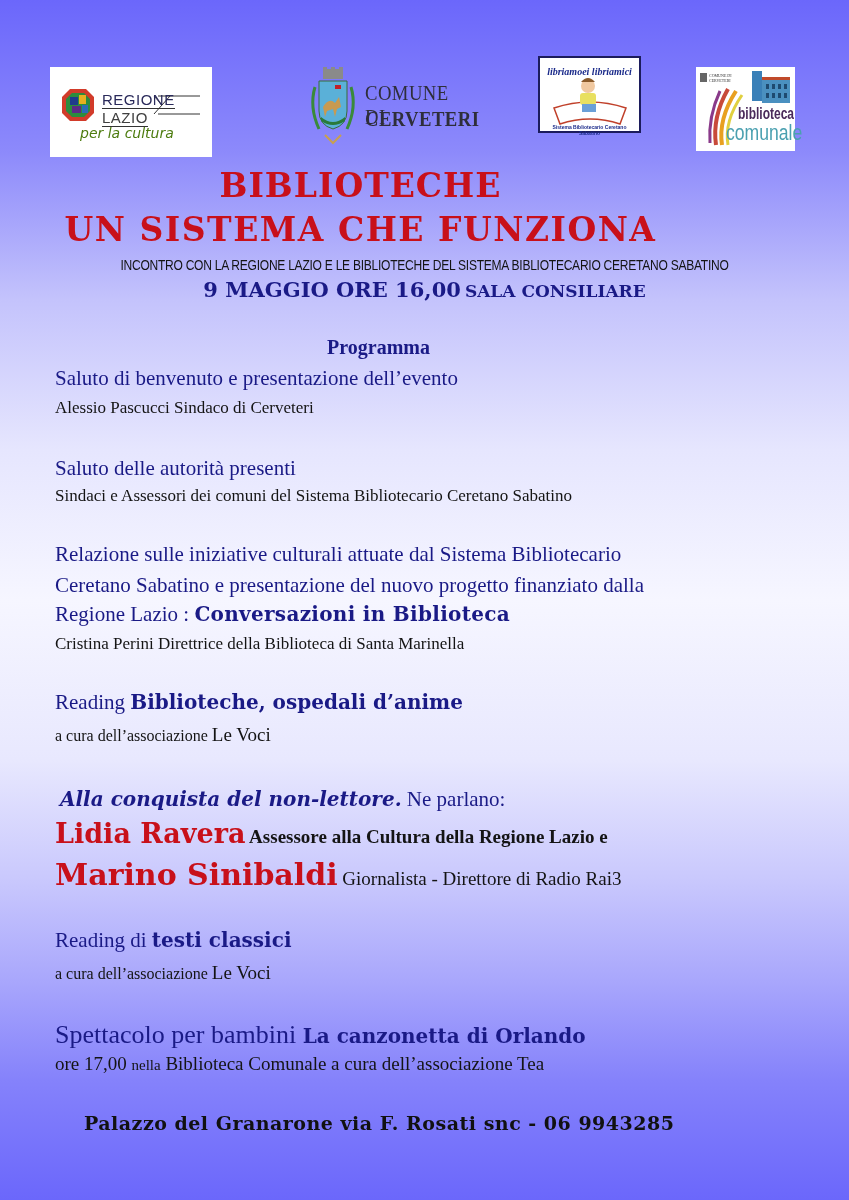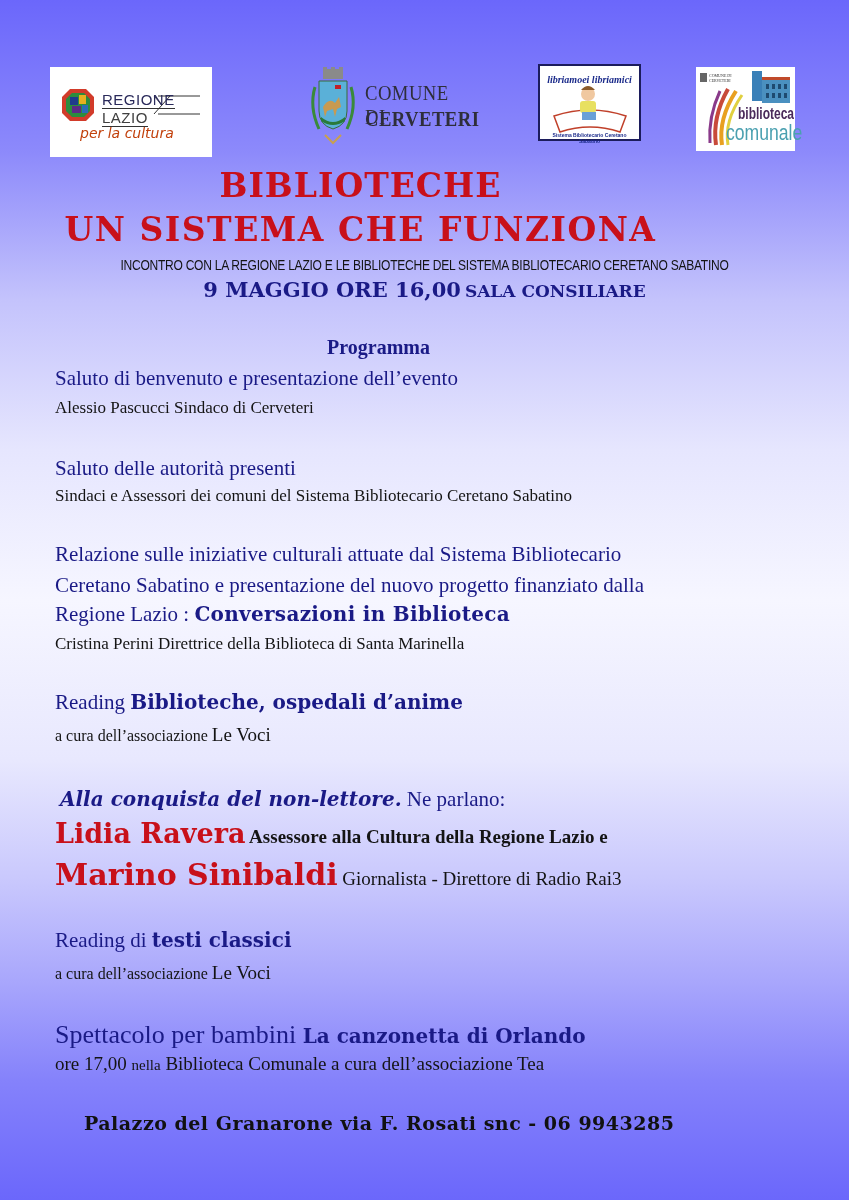--- a/index.html
+++ b/index.html
@@ -14,21 +14,21 @@
   .abs { position: absolute; }
   .logo-box { background: #fff; }
   .navy { color: #1a1a86; }
   .dark { color: #141414; }
   .red { color: #c8101a; }
   .heavy { font-family: "DejaVu Serif", serif; font-weight: bold; }
 
   
   #logo-regione { left: 50px; top: 67px; width: 162px; height: 90px; }
   #logo-comune { left: 305px; top: 65px; width: 170px; height: 85px; }
-  #logo-librimoei { left: 538px; top: 64px; width: 103px; height: 77px; border: 2px solid #1c1c5c; box-sizing: border-box; }
+  #logo-librimoei { left: 538px; top: 56px; width: 103px; height: 77px; border: 2px solid #1c1c5c; box-sizing: border-box; }
   #logo-biblioteca { left: 696px; top: 67px; width: 99px; height: 84px; }
 
   .title-line {
     left: 0; width: 721px; text-align: center; letter-spacing: 1px;
     font-family: "DejaVu Serif", serif; font-weight: bold;
   }
   .prog { left: 55px; white-space: nowrap; }
 </style>
 </head>
 <body>
@@ -41,21 +41,21 @@
     <rect x="29" y="28" width="7" height="9" fill="#e8b020"></rect>
     <rect x="22" y="39" width="9" height="7" fill="#5b2a86"></rect>
     <rect x="32" y="38" width="6" height="8" fill="#2a6cb8"></rect>
     <line x1="108" y1="29" x2="150" y2="29" stroke="#333" stroke-width="1"></line>
     <line x1="108" y1="47" x2="150" y2="47" stroke="#333" stroke-width="1"></line>
     <polyline points="104,29 112,38 120,29" fill="none" stroke="#333" stroke-width="1"></polyline>
     <polyline points="104,47 112,38" fill="none" stroke="#333" stroke-width="1"></polyline>
   </svg>
   <div class="abs" style="left:52px;top:25px;font:15px 'Liberation Sans',sans-serif;color:#2a2a5a;letter-spacing:0.5px;border-bottom:1px solid #333;line-height:16px;">REGIONE</div>
   <div class="abs" style="left:52px;top:43px;font:15px 'Liberation Sans',sans-serif;color:#404040;letter-spacing:0.5px;border-bottom:1px solid #333;line-height:16px;">LAZIO</div>
-  <div class="abs" style="left:30px;top:58px;font:italic 14px 'DejaVu Sans',sans-serif;color:#c2410c;">per la cultura</div>
+  <div class="abs" style="left:30px;top:58px;font:italic 14px 'DejaVu Sans',sans-serif;color:#4d7c0f;">per la cultura</div>
 </div>
 
 <div id="logo-comune" class="abs">
   <svg width="52" height="82" viewBox="0 0 52 82" style="position:absolute;left:2px;top:2px;">
     <rect x="16" y="2" width="20" height="10" fill="#8a8a8a"></rect>
     <rect x="16" y="0" width="4" height="4" fill="#8a8a8a"></rect>
       <rect x="24" y="0" width="4" height="4" fill="#8a8a8a"></rect>
       <rect x="32" y="0" width="4" height="4" fill="#8a8a8a"></rect>
     <path d="M12 14 H40 V44 Q40 58 26 62 Q12 58 12 44 Z" fill="#5ab0d8" stroke="#3a6a3a" stroke-width="1"></path>
     <path d="M16 40 q6 -10 12 -4 l4 -6 l2 10 l-4 2 l-2 8 l-2 -8 l-6 2 l-2 6 z" fill="#c89a50"></path>

